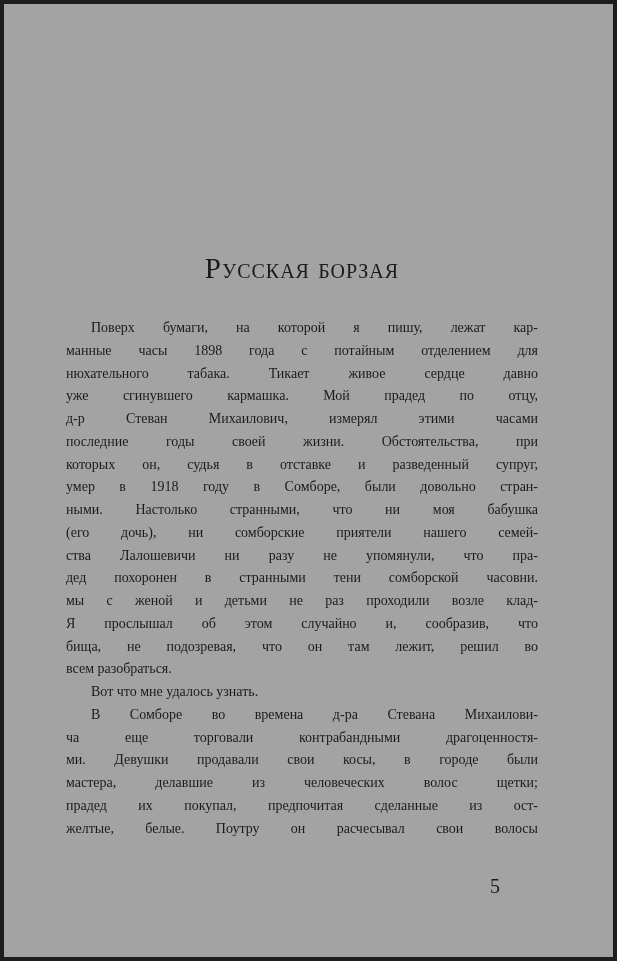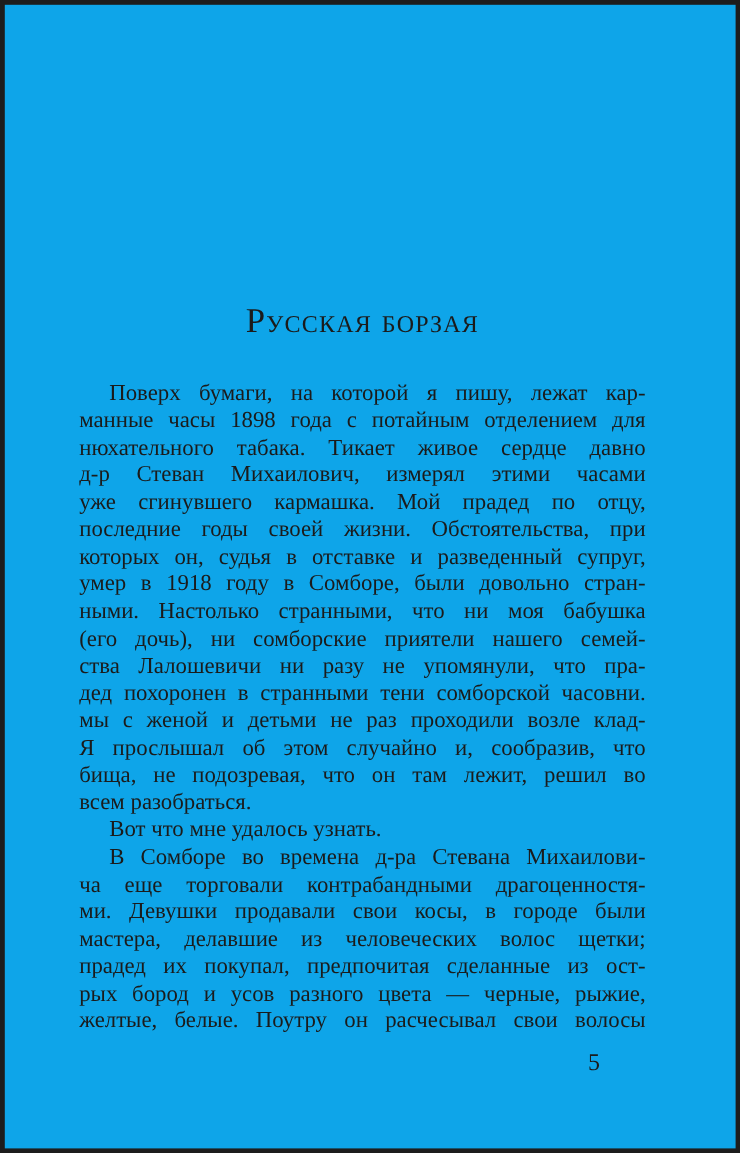--- a/index.html
+++ b/index.html
@@ -5,21 +5,21 @@
   html, body {
     margin: 0;
     padding: 0;
     background: #ffffff;
   }
   .page {
     position: relative;
     width: 617px;
     height: 961px;
     box-sizing: border-box;
-    background: #0ea5e9;
+    background: #a3a3a3;
     border: 4px solid #1d1d1d;
     overflow: hidden;
     font-family: "Liberation Serif", "DejaVu Serif", serif;
     color: #1b1b1b;
   }
   .chapter-title {
     position: absolute;
     top: 249px;
     left: 62px;
     width: 472px;
@@ -31,21 +31,21 @@
     line-height: 30px;
     font-variant: small-caps;
     letter-spacing: 1px;
     color: #1b1b1b;
   }
   .text-block {
     position: absolute;
     left: 62px;
     top: 313px;
     width: 472px;
-    font-size: 19px;
+    font-size: 14px;
     line-height: 22.75px;
     color: #1b1b1b;
   }
   .text-line {
     text-align: justify;
     text-align-last: justify;
     white-space: normal;
   }
   .text-line.first-line {
     text-indent: 25px;
@@ -66,37 +66,36 @@
 </head>
 <body>
 
 <div class="page">
   <h1 class="chapter-title">Русская борзая</h1>
 
   <div class="text-block">
       <div class="text-line first-line">Поверх бумаги, на которой я пишу, лежат кар-</div>
       <div class="text-line">манные часы 1898 года с потайным отделением для</div>
       <div class="text-line">нюхательного табака. Тикает живое сердце давно</div>
+      <div class="text-line">уже сгинувшего кармашка. Мой прадед по отцу,</div>
       <div class="text-line">д-р Стеван Михаилович, измерял этими часами</div>
-      <div class="text-line">уже сгинувшего кармашка. Мой прадед по отцу,</div>
       <div class="text-line">последние годы своей жизни. Обстоятельства, при</div>
       <div class="text-line">которых он, судья в отставке и разведенный супруг,</div>
       <div class="text-line">умер в 1918 году в Сомборе, были довольно стран-</div>
       <div class="text-line">ными. Настолько странными, что ни моя бабушка</div>
       <div class="text-line">(его дочь), ни сомборские приятели нашего семей-</div>
       <div class="text-line">ства Лалошевичи ни разу не упомянули, что пра-</div>
       <div class="text-line">дед похоронен в странными тени сомборской часовни.</div>
       <div class="text-line">мы с женой и детьми не раз проходили возле клад-</div>
       <div class="text-line">Я прослышал об этом случайно и, сообразив, что</div>
       <div class="text-line">бища, не подозревая, что он там лежит, решил во</div>
       <div class="text-line para-end">всем разобраться.</div>
       <div class="text-line first-line para-end">Вот что мне удалось узнать.</div>
       <div class="text-line first-line">В Сомборе во времена д-ра Стевана Михаилови-</div>
       <div class="text-line">ча еще торговали контрабандными драгоценностя-</div>
       <div class="text-line">ми. Девушки продавали свои косы, в городе были</div>
       <div class="text-line">мастера, делавшие из человеческих волос щетки;</div>
       <div class="text-line">прадед их покупал, предпочитая сделанные из ост-</div>
-      <div class="text-line">рых бород и усов разного цвета — черные, рыжие,</div>
       <div class="text-line">желтые, белые. Поутру он расчесывал свои волосы</div>
     </div>
 
   <div class="folio">5</div>
 </div>
 
 </body></html>

